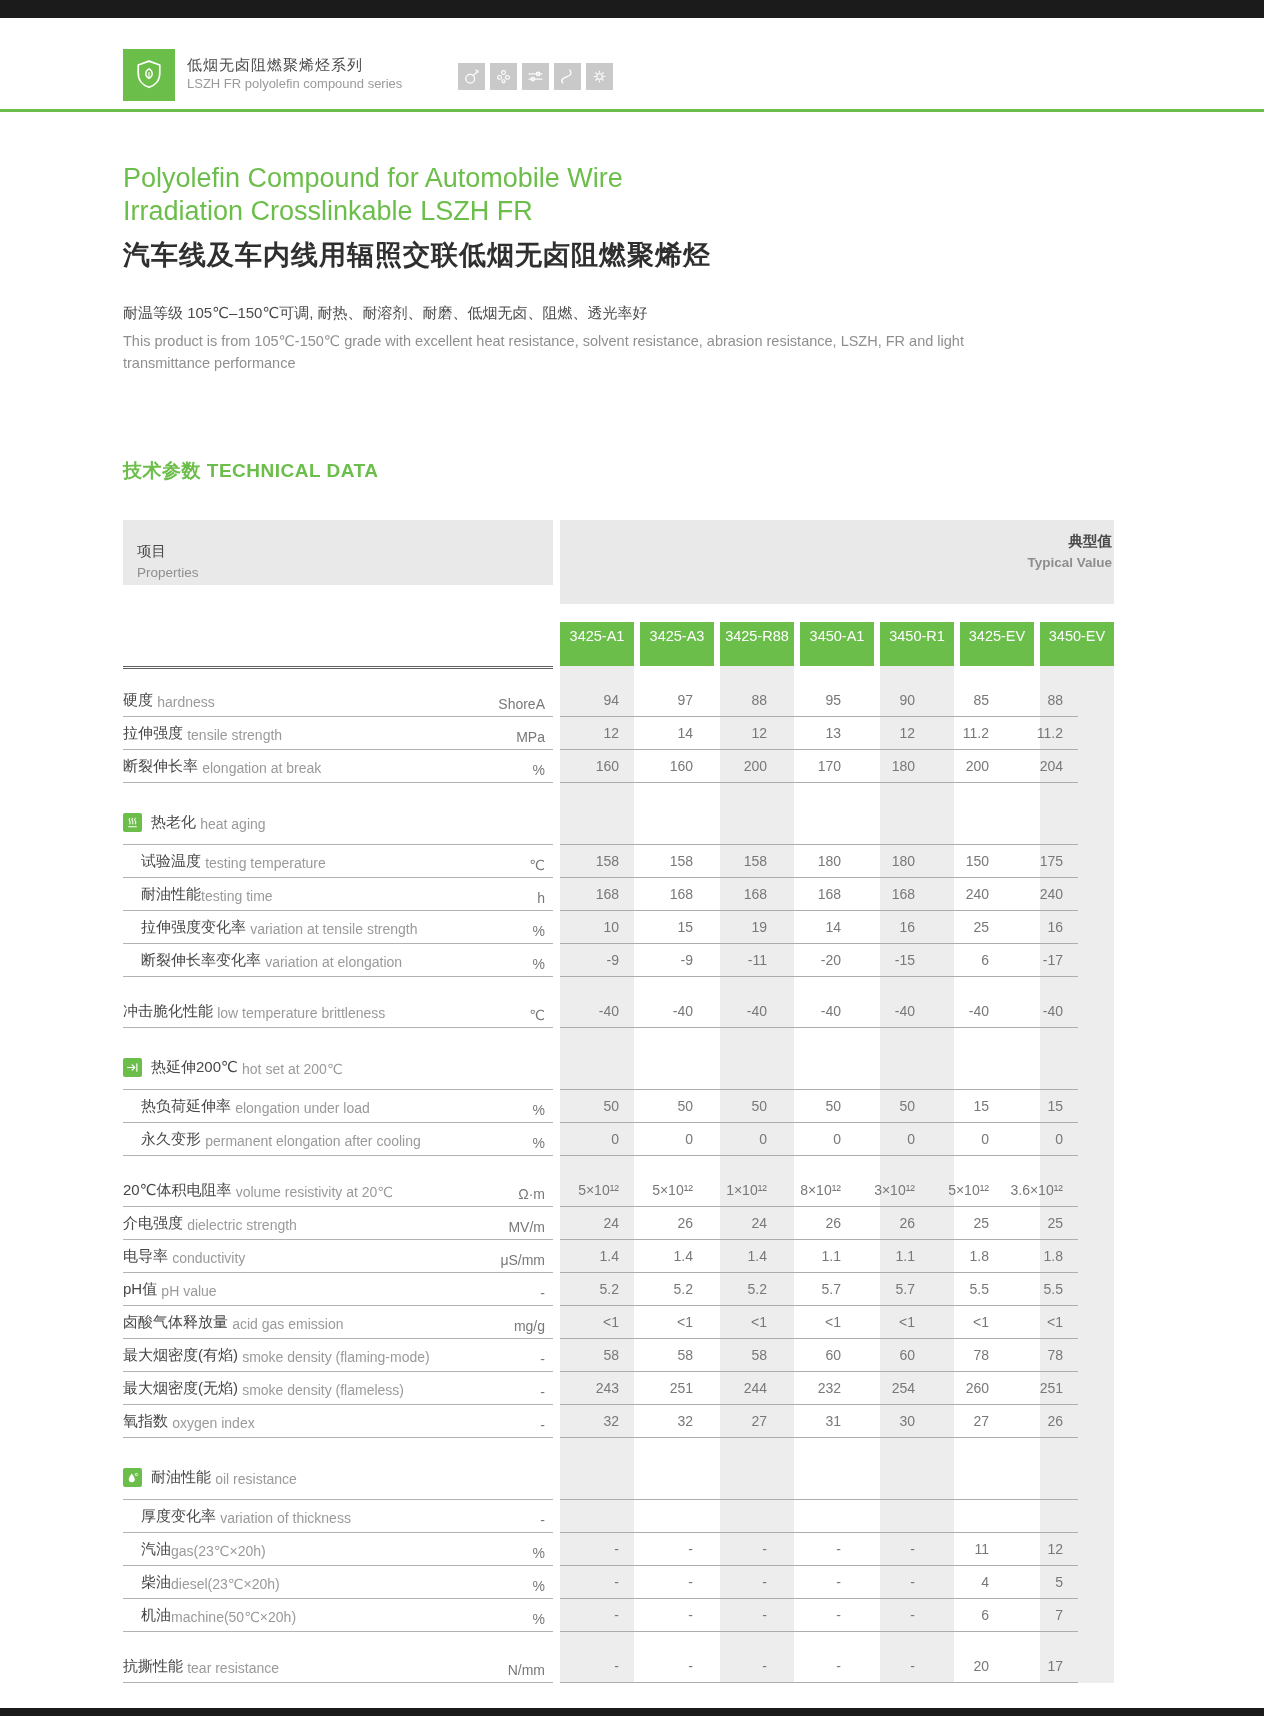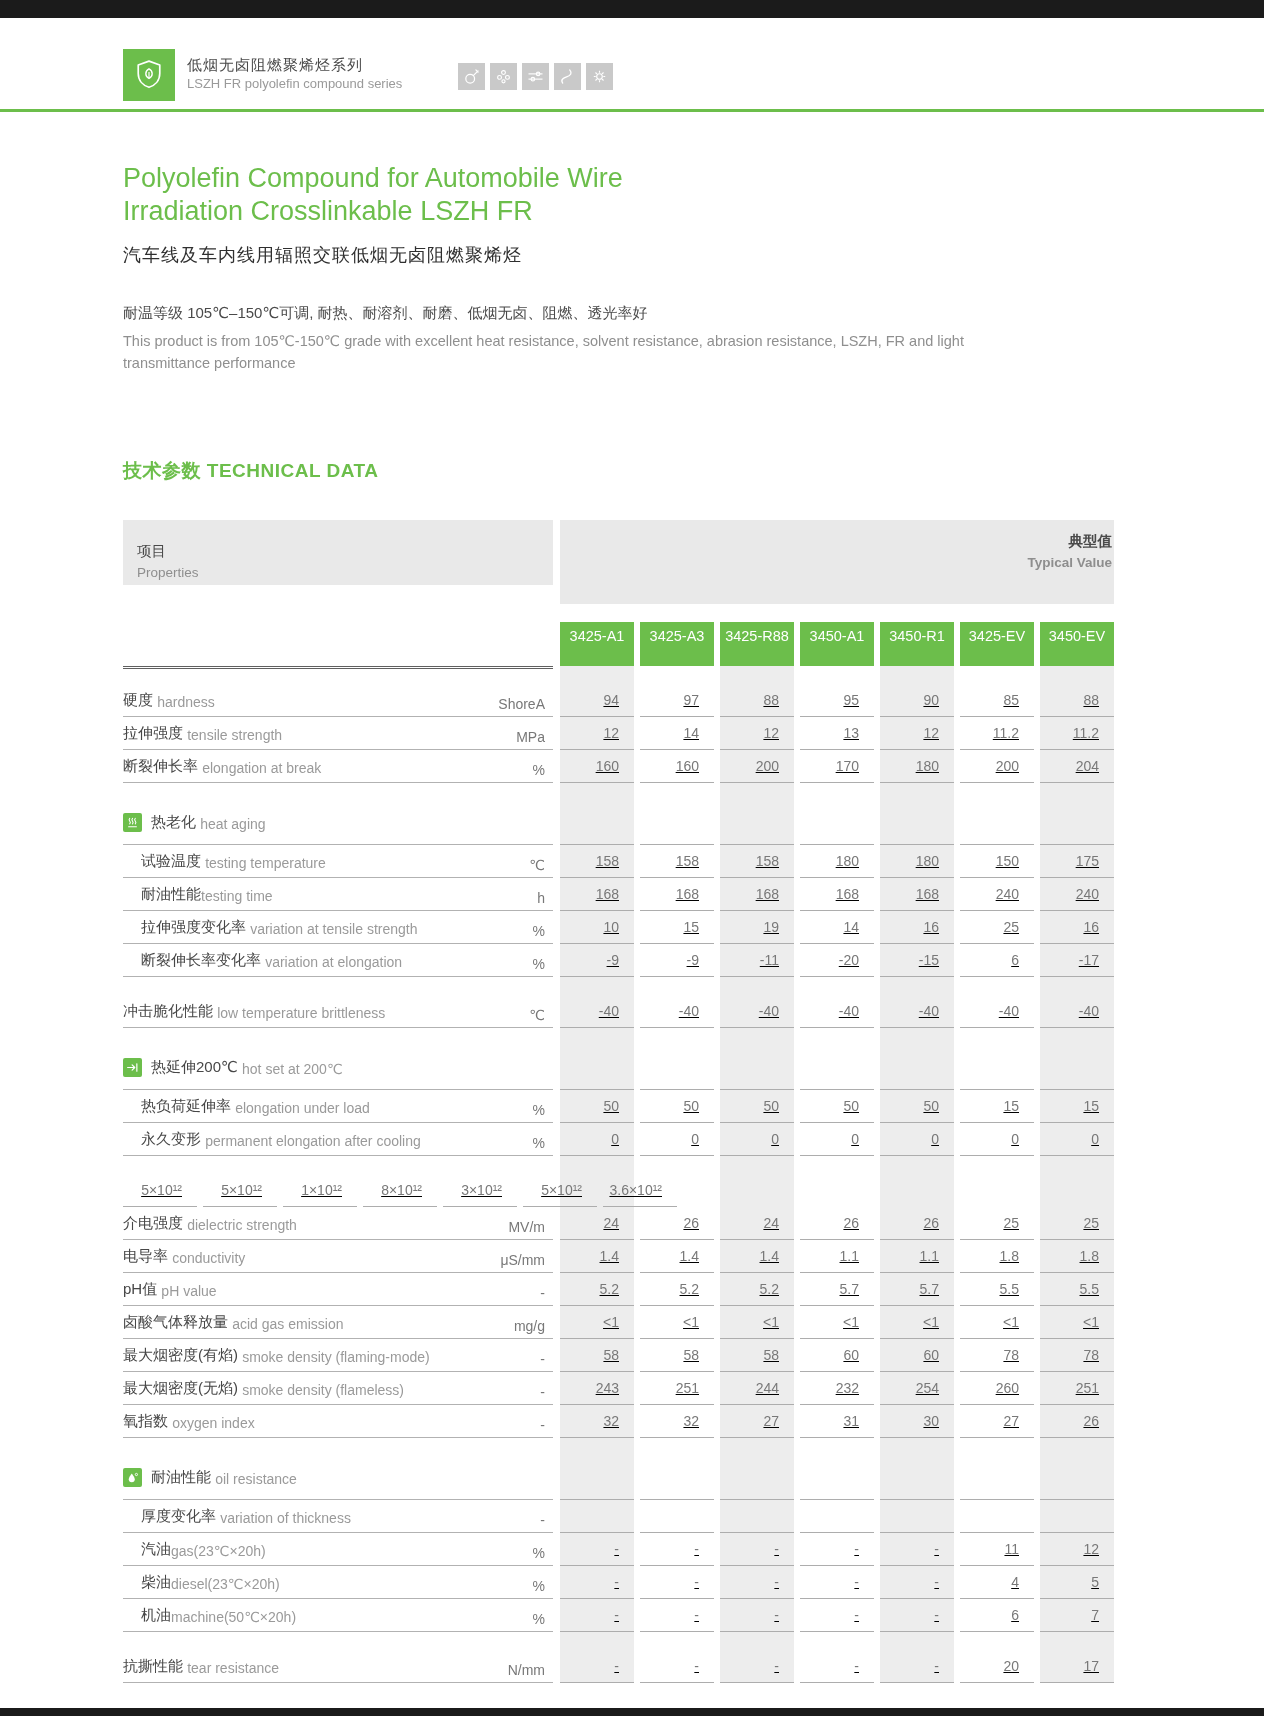--- a/index.html
+++ b/index.html
@@ -15,21 +15,21 @@
   .hdr-zh{font-size:15px;color:#4a4a4a;letter-spacing:1px;line-height:20px;}
   .hdr-en{font-size:13px;color:#9a9a9a;line-height:18px;}
   .hdr-icons{display:flex;gap:5px;margin-left:56px;margin-top:14px;}
   .gicon{width:27px;height:27px;background:#c9c9c9;display:flex;align-items:center;justify-content:center;}
   .gicon svg{width:21px;height:21px;}
   .rule{height:3px;background:#6cbe4b;margin-top:0;}
 
   
   .content{padding-left:123px;}
   .title-en{margin-top:50px;font-size:27px;line-height:33px;color:#6cbe4b;font-weight:500;}
-  .title-zh{margin-top:10px;font-size:18px;line-height:34px;color:#2f2f2f;font-weight:400;letter-spacing:1px;}
+  .title-zh{margin-top:10px;font-size:27px;line-height:34px;color:#2f2f2f;font-weight:700;letter-spacing:1px;}
   .desc-zh{margin-top:30px;font-size:15px;line-height:22px;color:#4a4a4a;}
   .desc-en{margin-top:6px;font-size:14.5px;line-height:22px;color:#8f8f8f;max-width:900px;}
   .tech-title{margin-top:84px;font-size:19px;line-height:26px;color:#6cbe4b;font-weight:700;letter-spacing:.5px;}
 
   
   .tbl{width:991px;}
   .thead{margin-top:36px;display:flex;}
   .props-box{width:430px;margin-right:7px;background:#e9e9e9;box-sizing:border-box;
              padding:21px 14px;height:65px;}
   .typical-box{flex:1;background:#e9e9e9;box-sizing:border-box;padding:11px 2px;height:84px;text-align:right;font-weight:bold;}
@@ -50,21 +50,21 @@
   .gap-row{height:18px;}
   .data-row{height:33px;}
   .section-row{height:44px;}
   .labwrap{width:430px;margin-right:7px;display:flex;align-items:center;box-sizing:border-box;}
   .data-row .labwrap,.section-row .labwrap{border-bottom:1px solid #b2b2b2;}
   .lab{flex:1;white-space:nowrap;overflow:hidden;display:flex;align-items:flex-end;}
   .lab.ind{padding-left:18px;}
   .zh{font-size:15px;color:#474747;white-space:pre;}
   .en{font-size:14px;color:#9a9a9a;white-space:pre;}
   .unit{width:66px;text-align:right;font-size:14px;color:#787878;padding-right:8px;flex:0 0 auto;margin-top:8px;}
-  .cells{display:flex;gap:6px;text-decoration:underline;}
+  .cells{display:flex;}
   .cell{width:74px;box-sizing:border-box;text-align:right;padding-right:15px;
         font-size:14px;color:#787878;display:flex;align-items:center;justify-content:flex-end;flex:0 0 auto;}
   .data-row .cell,.section-row .cell{border-bottom:1px solid #adadad;}
   .sic{width:19px;height:19px;background:#6cbe4b;border-radius:2px;margin-right:9px;display:inline-flex;
        align-items:center;justify-content:center;flex:0 0 auto;}
   .sic svg{width:15px;height:15px;}
 </style>
 </head>
 <body>
 
@@ -388,20 +388,27 @@
               <div class="cell">0</div>
               <div class="cell">0</div>
               <div class="cell">0</div>
               <div class="cell">0</div>
               <div class="cell">0</div>
               <div class="cell">0</div>
             </div>
           </div>
           <div class="gap-row"></div>
           <div class="row data-row">
+            <div class="labwrap">
+              <div class="lab">
+                <span class="zh">20℃体积电阻率 </span>
+                <span class="en">volume resistivity at 20℃</span>
+              </div>
+              <div class="unit">Ω·m</div>
+            </div>
             <div class="cells">
               <div class="cell">5×10¹²</div>
               <div class="cell">5×10¹²</div>
               <div class="cell">1×10¹²</div>
               <div class="cell">8×10¹²</div>
               <div class="cell">3×10¹²</div>
               <div class="cell">5×10¹²</div>
               <div class="cell">3.6×10¹²</div>
             </div>
           </div>

